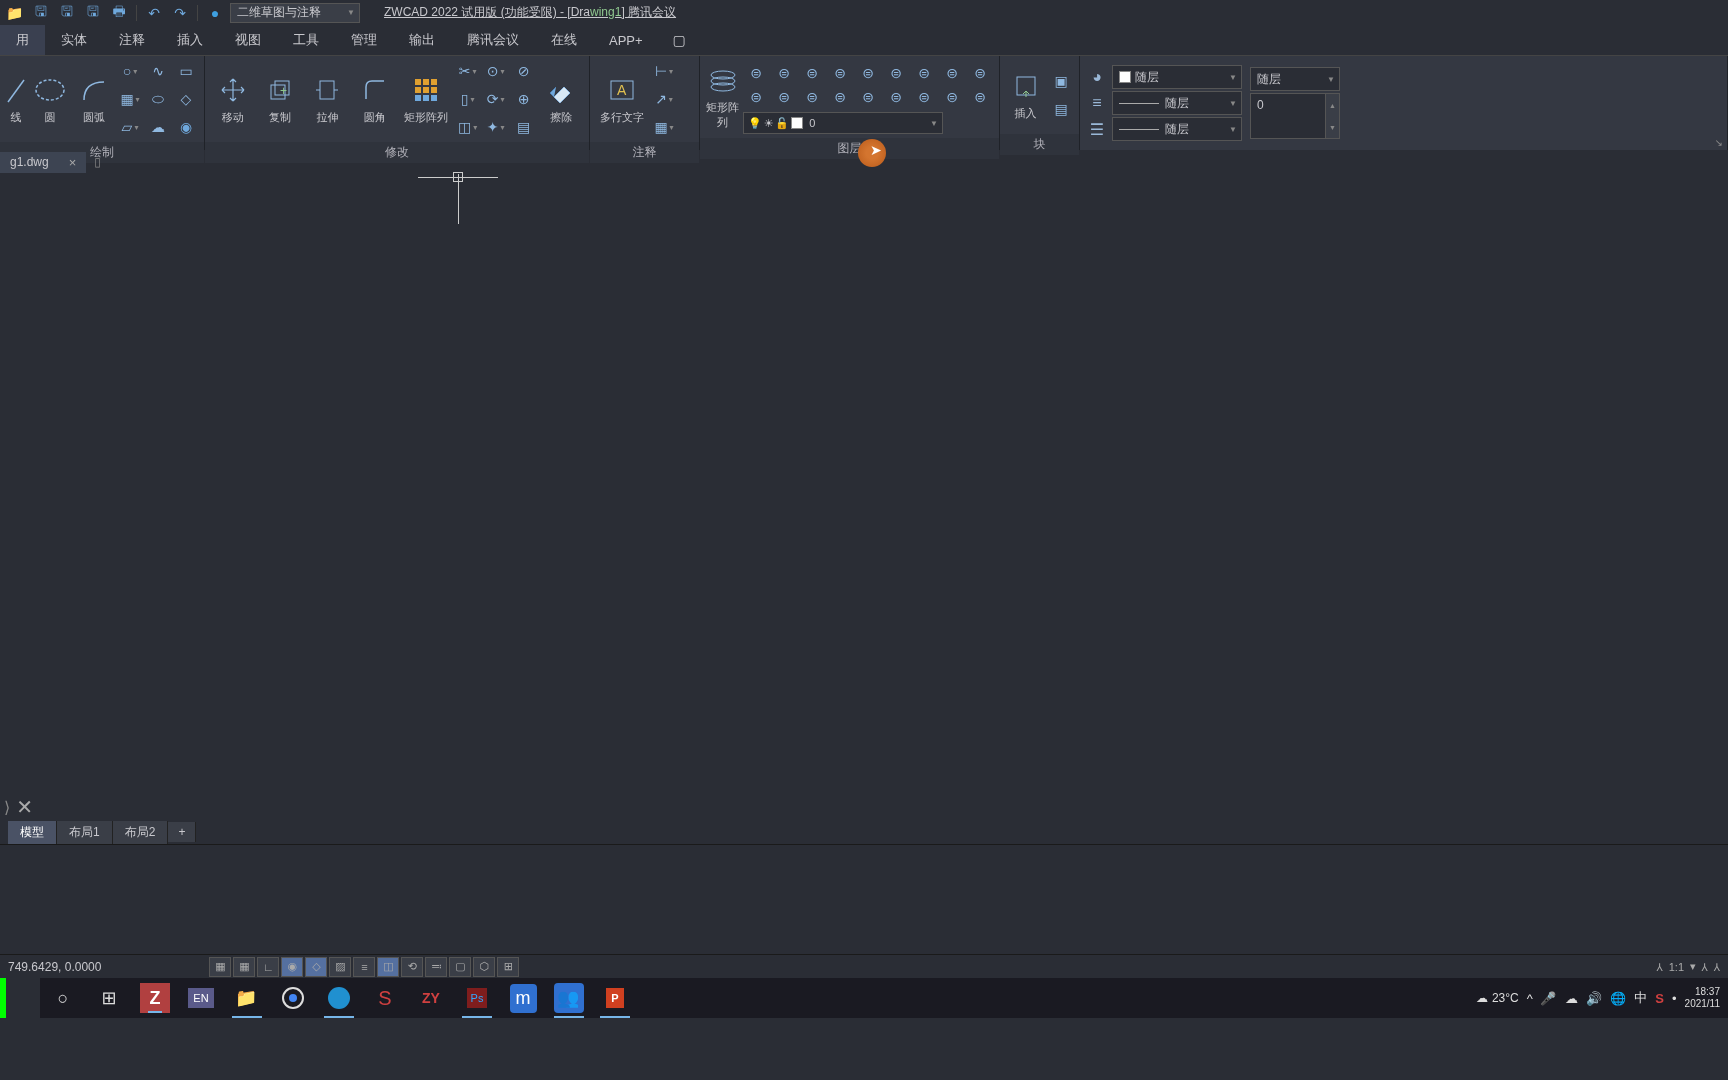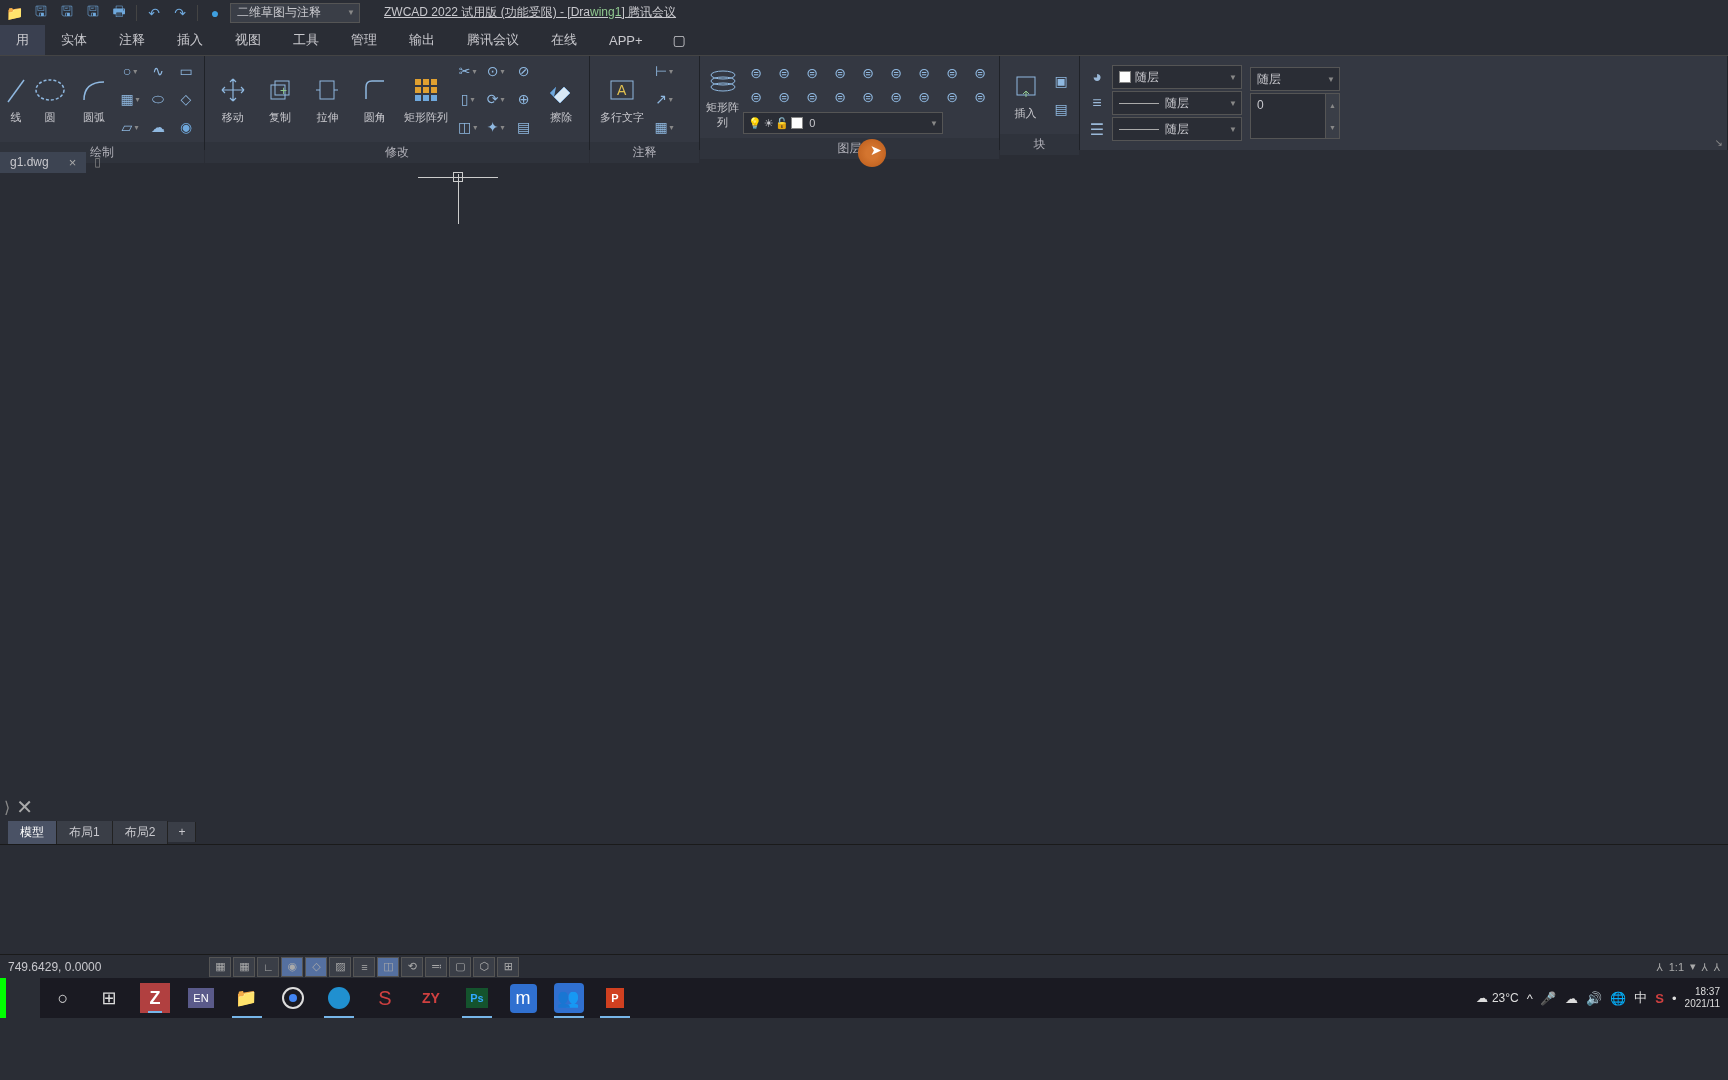--- a/index.html
+++ b/index.html
@@ -471,21 +471,21 @@
         <circle cx="12" cy="12" r="11" fill="#2090d0"></circle>
       </svg>
     </div>
   <div class="task-btn task-icon">
       <span style="color:#d04040;font-size:20px">S</span>
     </div>
   <div class="task-btn task-icon">
       <span style="color:#d04040;font-size:14px;font-weight:bold">ZY</span>
     </div>
   <div class="task-btn task-icon active">
-      <span style="background:#14532d;color:#31a8ff;padding:4px 4px;font-size:11px;font-weight:bold">Ps</span>
+      <span style="background:#7f1d1d;color:#31a8ff;padding:4px 4px;font-size:11px;font-weight:normal">Ps</span>
     </div>
   <div class="task-btn task-icon">
       <span style="background:#3070d0;padding:4px 6px;color:#fff;border-radius:4px">m</span>
     </div>
   <div class="task-btn task-icon active">
       <span style="background:#3070d0;padding:4px;color:#fff;border-radius:4px">👥</span>
     </div>
   <div class="task-btn task-icon active">
       <span style="background:#d04020;color:#fff;padding:4px 5px;font-size:11px;font-weight:bold">P</span>
     </div>

